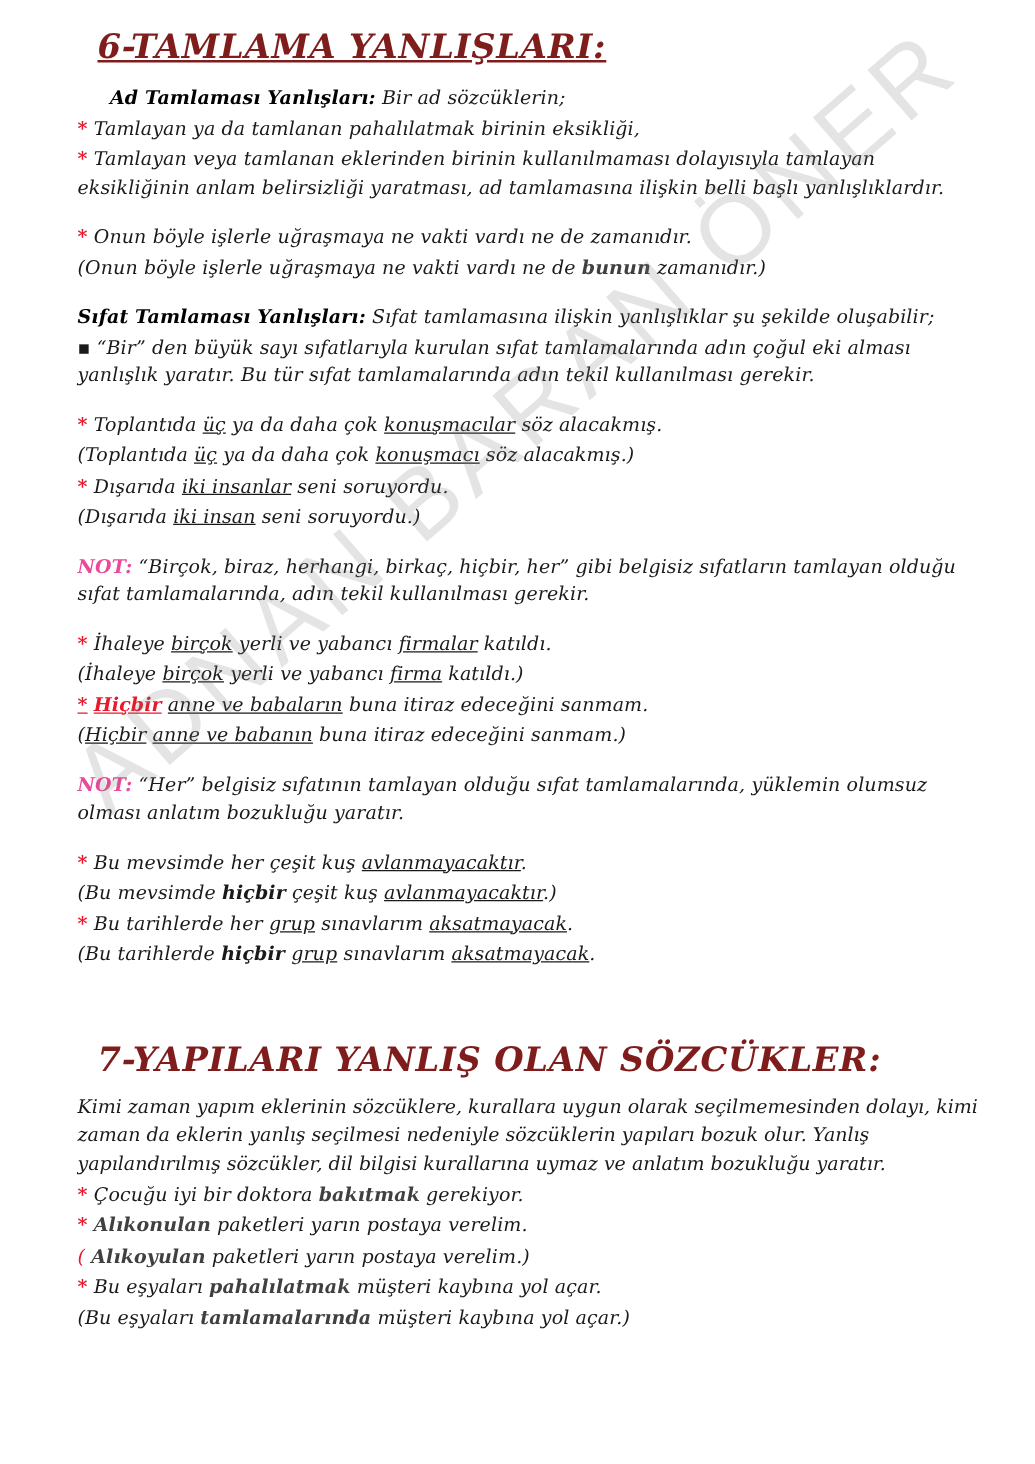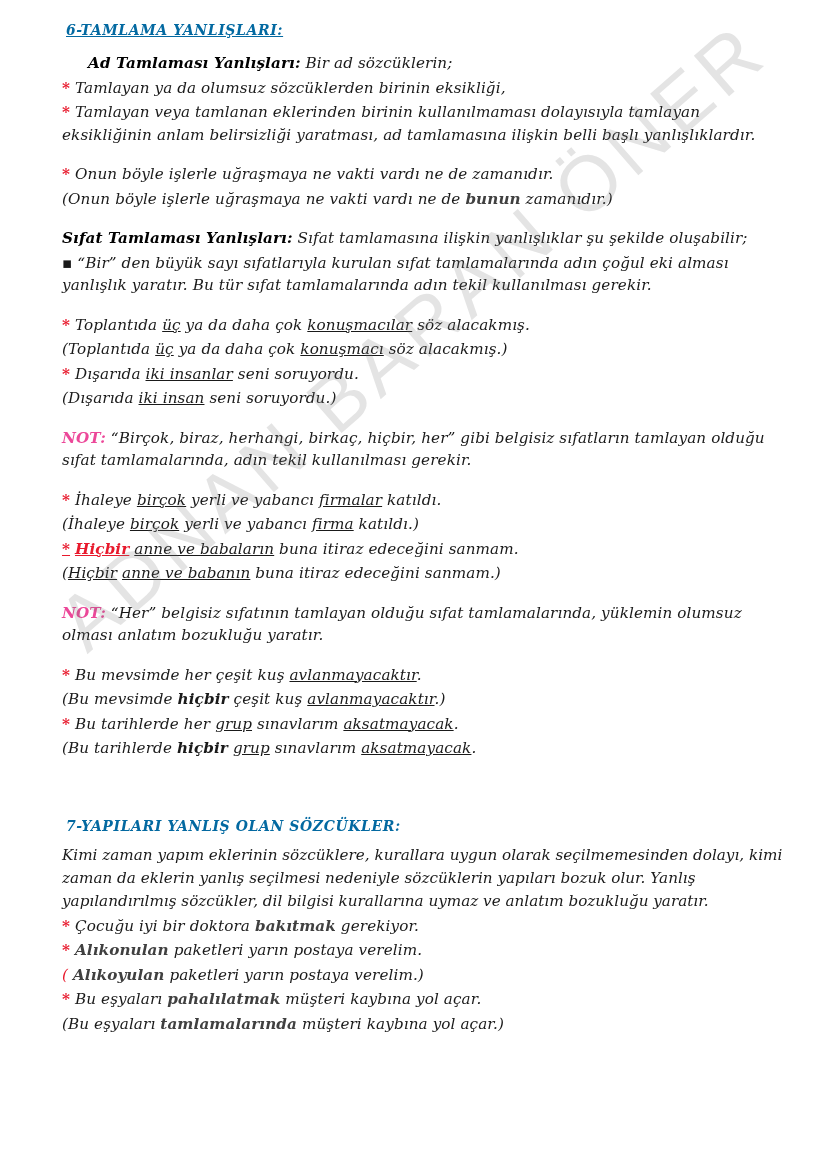--- a/index.html
+++ b/index.html
@@ -49,27 +49,27 @@
     font-weight: 400;
   }
 
   .content {
     position: relative;
     z-index: 2;
   }
 
   
   .h-title {
-    color: #0369a1;
+    color: #7f1d1d;
     font-style: italic;
     font-weight: bold;
-    font-size: 14px;
+    font-size: 27px;
     letter-spacing: 0.6px;
     text-decoration: underline;
-    margin: 0 0 14px 4px;
+    margin: 0 0 14px 16px;
     font-family: "DejaVu Serif", serif;
   }
   .h-title.second {
     margin-top: 0;
     margin-bottom: 10px;
     text-decoration: none;
   }
 
   .line {
     font-style: italic;
@@ -117,21 +117,21 @@
   <div class="content">
 
     <h1 class="h-title">6-TAMLAMA YANLIŞLARI:</h1>
 
     <p class="line indent">
       <span class="sub-head">Ad Tamlaması Yanlışları:</span><span> Bir ad sözcüklerin;</span>
     </p>
 
     <p class="line">
       <span class="star">*</span>
-      <span>Tamlayan ya da olumsuz sözcüklerden birinin eksikliği,</span>
+      <span>Tamlayan ya da tamlanan pahalılatmak birinin eksikliği,</span>
     </p>
 
     <p class="line gap-md">
       <span class="star">*</span>
       <span>Tamlayan veya tamlanan eklerinden birinin kullanılmaması dolayısıyla tamlayan eksikliğinin anlam belirsizliği yaratması, ad tamlamasına ilişkin belli başlı yanlışlıklardır.</span>
     </p>
 
     <p class="line">
       <span class="star">*</span>
       <span>Onun böyle işlerle uğraşmaya ne vakti vardı ne de zamanıdır.</span>

